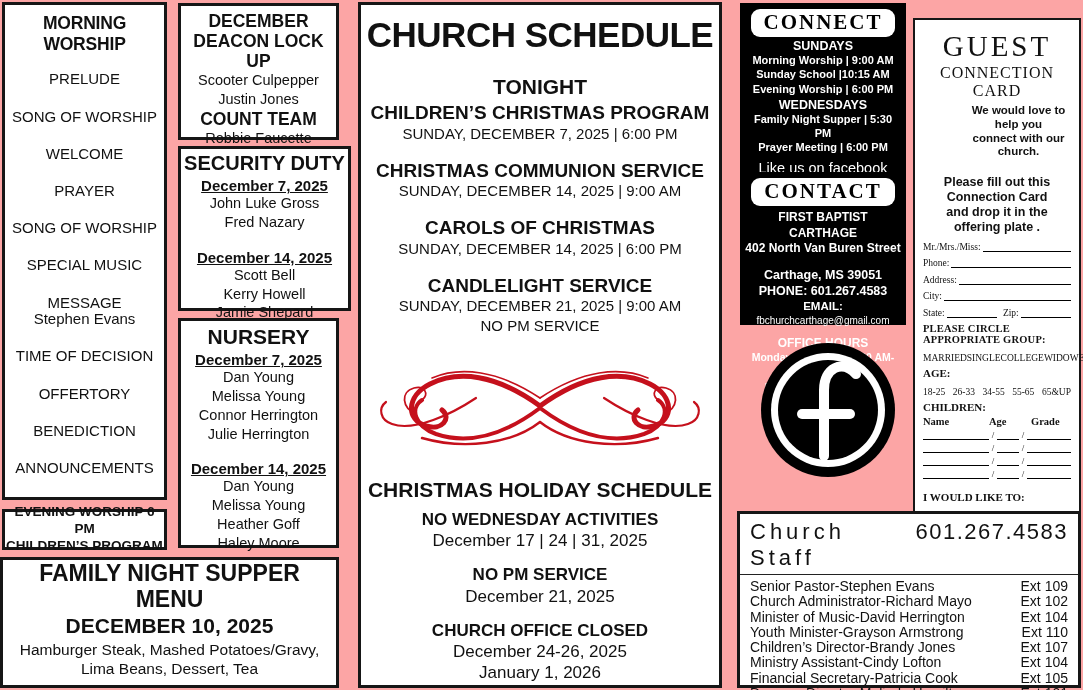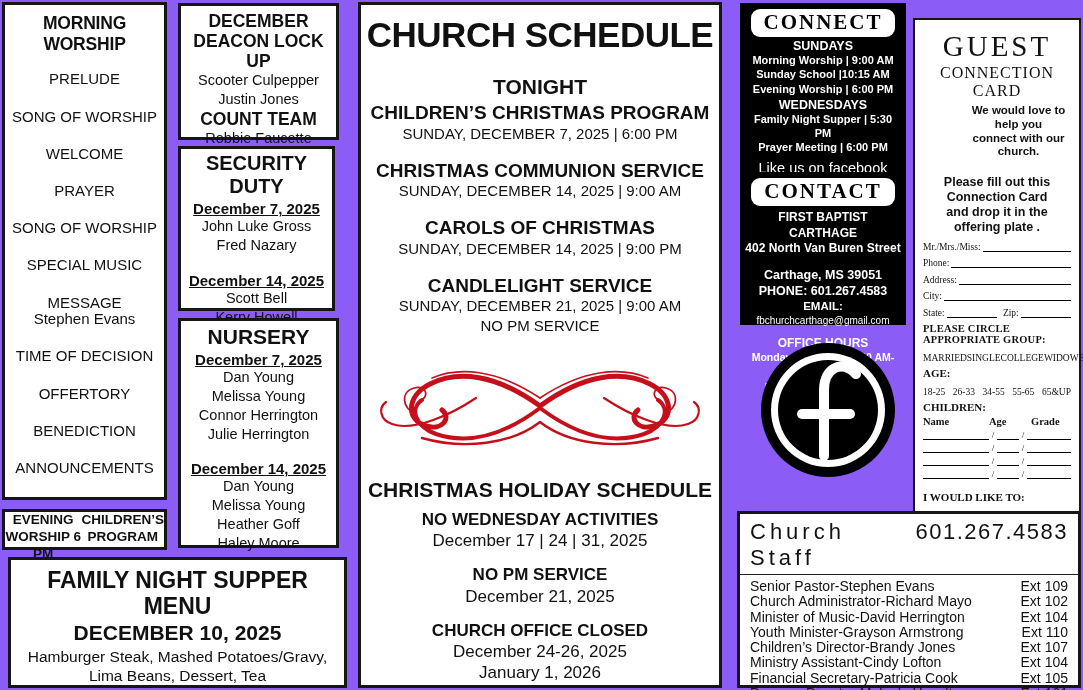--- a/index.html
+++ b/index.html
@@ -1,43 +1,43 @@
 <!DOCTYPE html>
 <html><head>
 <meta charset="utf-8">
 <style>
   html,body{margin:0;padding:0;background:#e8e8e8;}
-  .page{position:relative;width:1083px;height:690px;background:#8b5cf6;overflow:hidden;
+  .page{position:relative;width:1083px;height:690px;background:#fca5a5;overflow:hidden;
         font-family:"Liberation Sans",sans-serif;color:#111;}
   .panel{position:absolute;background:#fff;border:3px solid #161616;box-sizing:border-box;text-align:center;}
   .black-panel{position:absolute;background:#000;color:#fff;box-sizing:border-box;text-align:center;}
 
   
   .mw{left:2px;top:2px;width:165px;height:498px;display:flex;flex-direction:column;padding:8px 4px 10px;}
   .mw-title{font-weight:bold;font-size:17.5px;letter-spacing:-0.2px;}
   .mw-list{flex:1;display:flex;flex-direction:column;justify-content:space-around;margin-top:6px;}
   .mw-item{font-size:15px;line-height:1.1;}
   .mw-sub{display:block;font-size:15px;}
   .mw-sub:empty{display:none;}
 
   
-  .ew{left:2px;top:509px;width:165px;height:41px;display:flex;flex-direction:row;justify-content:center;}
+  .ew{left:2px;top:509px;width:165px;height:41px;display:flex;flex-direction:column;justify-content:center;}
   .ew div{font-weight:bold;font-size:13.5px;line-height:1.25;}
 
   
-  .fn{left:8px;top:557px;width:339px;height:131px;padding-top:7px;}
+  .fn{left:0;top:557px;width:339px;height:131px;}
   .fn-title{font-weight:bold;font-size:23px;line-height:1.15;}
   .fn-date{font-weight:bold;font-size:21px;line-height:1.2;}
   .fn-menu{font-size:15.5px;line-height:1.2;margin-top:3px;}
 
   
   .deacon{left:178px;top:3px;width:161px;height:137px;padding-top:5px;}
   .d-title{font-weight:bold;font-size:17.5px;line-height:1.15;}
   .d-name{font-size:14.5px;line-height:1.3;}
-  .sec{left:178px;top:146px;width:157px;height:165px;padding-top:3px;}
+  .sec{left:178px;top:146px;width:173px;height:165px;padding-top:3px;}
   .sec-title{font-weight:bold;font-size:20px;}
   .grp-date{font-weight:bold;font-size:15px;text-decoration:underline;margin-top:2px;}
   .grp-date.gap{margin-top:17px;}
   .grp-name{font-size:14.5px;line-height:1.3;}
   .nur{left:178px;top:318px;width:161px;height:230px;padding-top:4px;}
   .nur-title{font-weight:bold;font-size:21px;}
 
   
   .cs{left:358px;top:2px;width:364px;height:686px;padding-top:10px;}
   .cs-title{font-weight:bold;font-size:35px;letter-spacing:-0.5px;}
@@ -236,21 +236,21 @@
         <div class="cs-ev-date">SUNDAY, DECEMBER 7, 2025 | 6:00 PM</div>
 
       </div>
         <div class="cs-event">
         <div class="cs-ev-title">CHRISTMAS COMMUNION SERVICE</div>
         <div class="cs-ev-date">SUNDAY, DECEMBER 14, 2025 | 9:00 AM</div>
 
       </div>
         <div class="cs-event">
         <div class="cs-ev-title">CAROLS OF CHRISTMAS</div>
-        <div class="cs-ev-date">SUNDAY, DECEMBER 14, 2025 | 9:00 PM</div>
+        <div class="cs-ev-date">SUNDAY, DECEMBER 14, 2025 | 6:00 PM</div>
 
       </div>
         <div class="cs-event">
         <div class="cs-ev-title">CANDLELIGHT SERVICE</div>
         <div class="cs-ev-date">SUNDAY, DECEMBER 21, 2025 | 9:00 AM</div>
         <div class="cs-ev-note">NO PM SERVICE</div>
       </div>
       </div>
 
     <svg class="flourish" width="336" height="92" viewBox="0 0 336 92">

